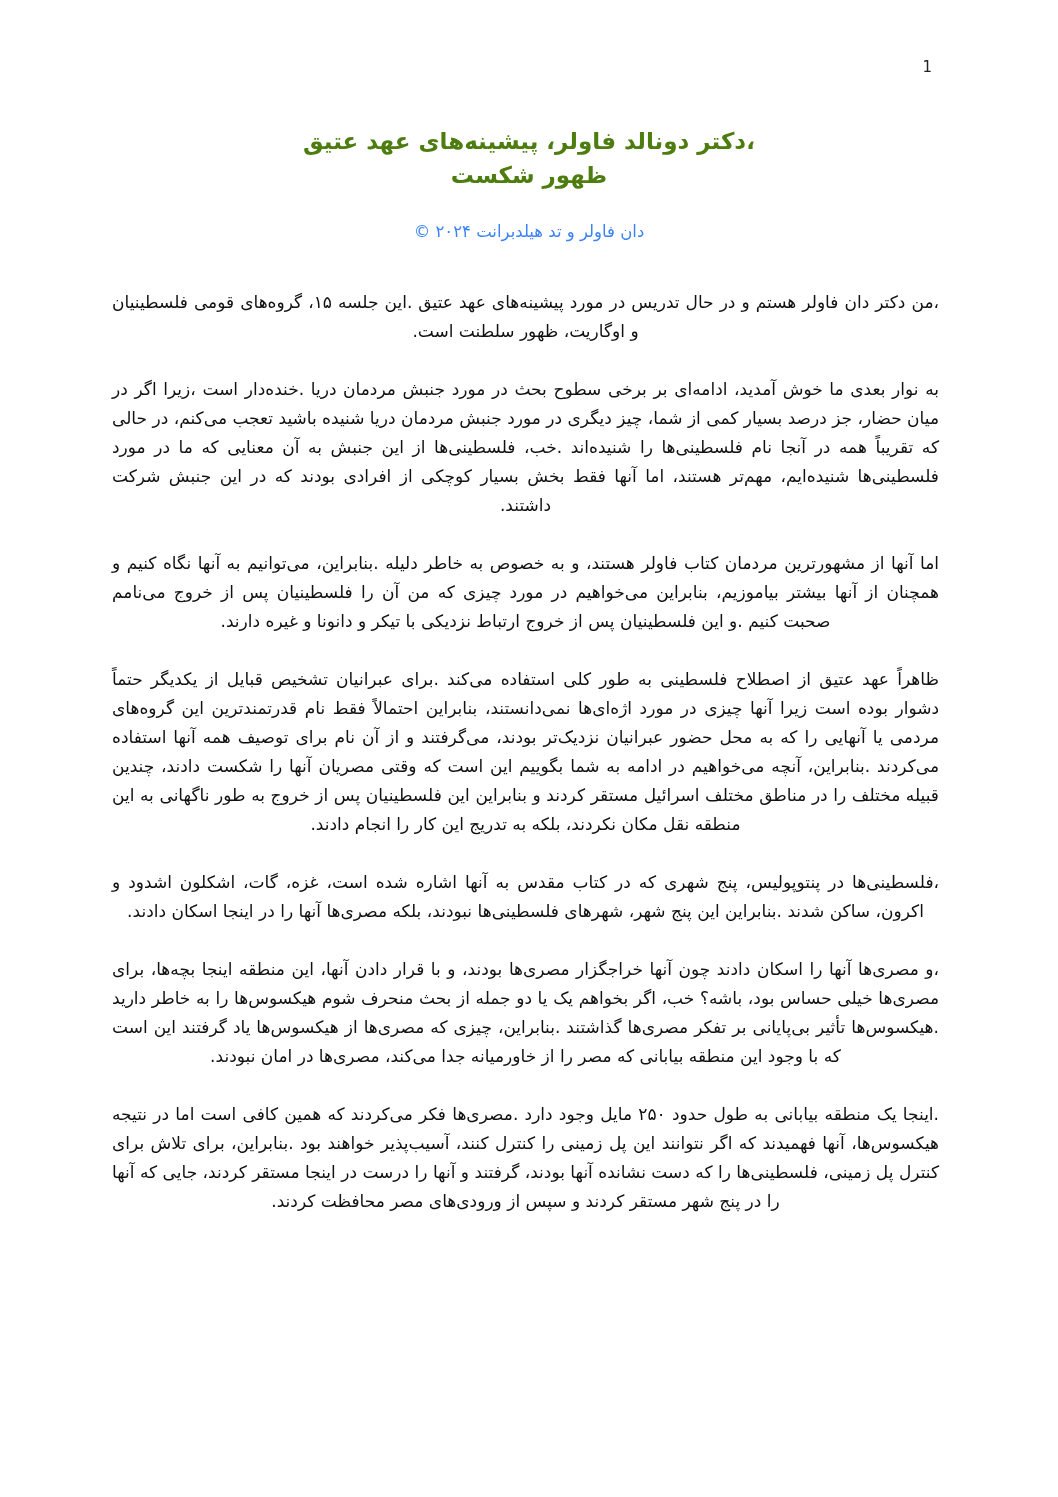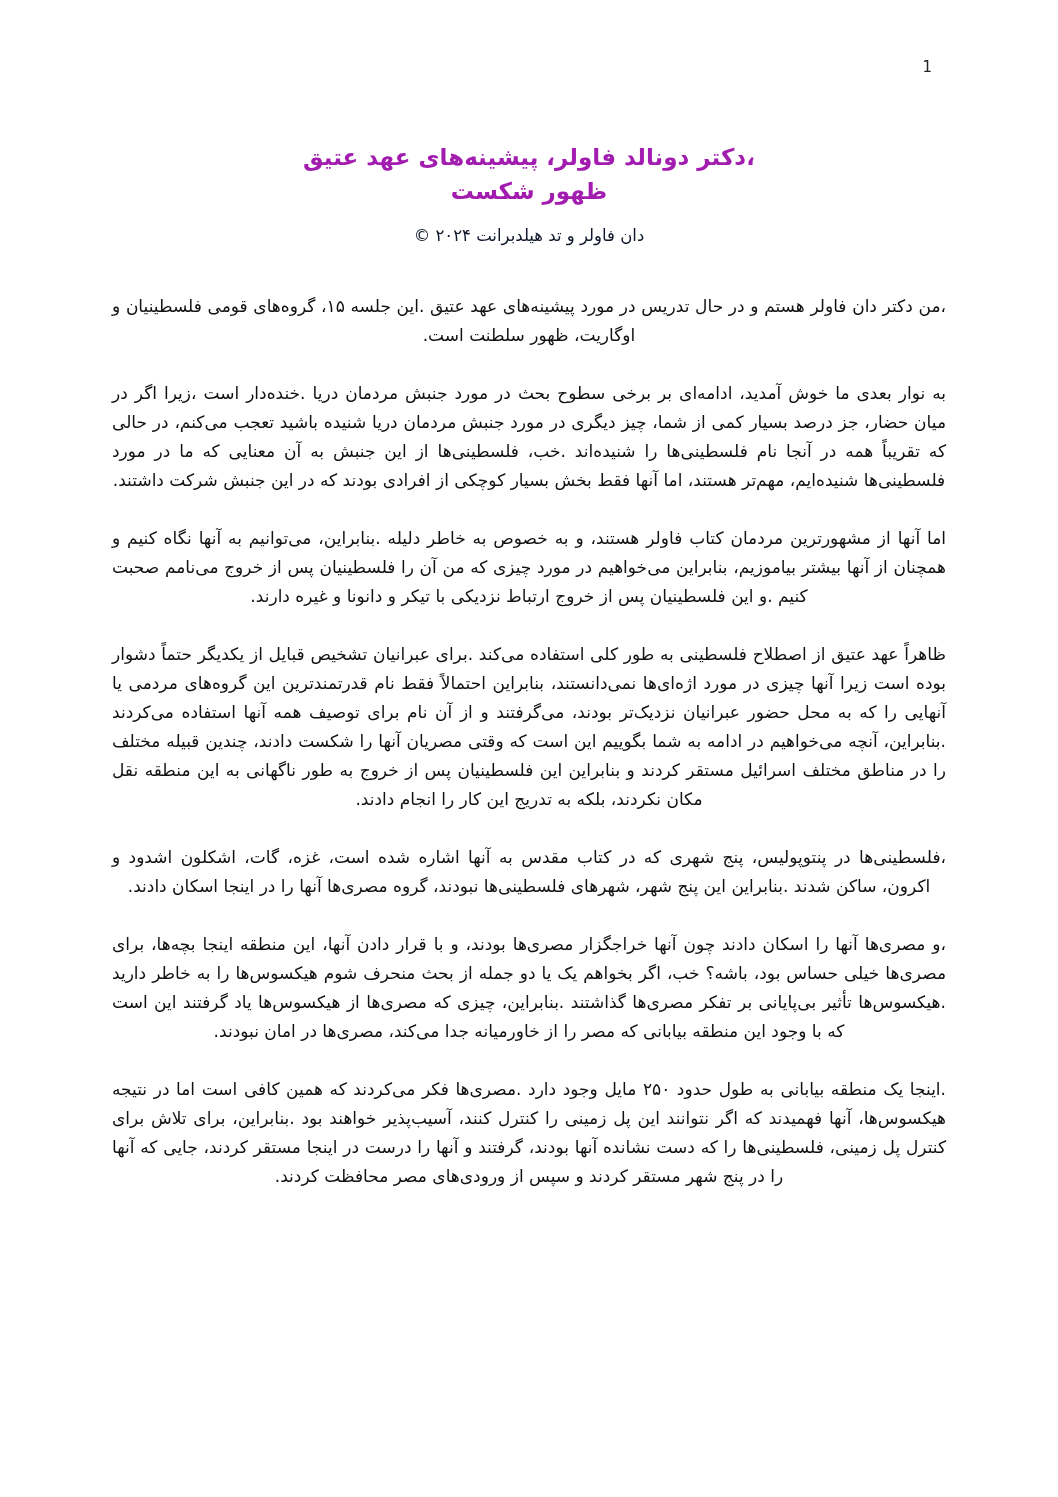--- a/index.html
+++ b/index.html
@@ -21,51 +21,51 @@
   }
   .page-number {
     position: absolute;
     top: 58px;
     right: 126px;
     font-size: 15px;
     color: #222222;
     direction: ltr;
   }
   .doc-title {
-    margin: 16px;
+    margin: 0;
     padding-top: 124px;
     text-align: center;
     direction: rtl;
     font-size: 23px;
     font-weight: bold;
     line-height: 34px;
-    color: #a21caf;
+    color: #4d7c0f;
   }
   .doc-title .t-line {
     display: block;
   }
   .byline {
-    margin-top: 12px;
+    margin-top: 28px;
     text-align: center;
     direction: rtl;
     font-size: 16.5px;
     line-height: 24px;
-    color: #0f172a;
+    color: #3b82f6;
   }
   .doc-body {
     margin-top: 44px;
     direction: rtl;
     font-size: 17px;
     line-height: 29px;
     text-align: justify;
     text-align-last: center;
     color: #111111;
   }
   .doc-body p {
-    margin: 0 0 29px 0;
+    margin: 0 7px 29px 0;
   }
 </style>
 </head>
 <body>
 
 <div class="page">
 
   <div class="page-number">1</div>
 
   <h1 class="doc-title">
@@ -73,18 +73,18 @@
     <span class="t-line">ظهور شکست</span>
   </h1>
 
   <div class="byline">دان فاولر و تد هیلدبرانت ۲۰۲۴ ©</div>
 
   <div class="doc-body">
     <p>،من دکتر دان فاولر هستم و در حال تدریس در مورد پیشینه‌های عهد عتیق .این جلسه ۱۵، گروه‌های قومی فلسطینیان و اوگاریت، ظهور سلطنت است.</p>
     <p>به نوار بعدی ما خوش آمدید، ادامه‌ای بر برخی سطوح بحث در مورد جنبش مردمان دریا .خنده‌دار است ،زیرا اگر در میان حضار، جز درصد بسیار کمی از شما، چیز دیگری در مورد جنبش مردمان دریا شنیده باشید تعجب می‌کنم، در حالی که تقریباً همه در آنجا نام فلسطینی‌ها را شنیده‌اند .خب، فلسطینی‌ها از این جنبش به آن معنایی که ما در مورد فلسطینی‌ها شنیده‌ایم، مهم‌تر هستند، اما آنها فقط بخش بسیار کوچکی از افرادی بودند که در این جنبش شرکت داشتند.</p>
     <p>اما آنها از مشهورترین مردمان کتاب فاولر هستند، و به خصوص به خاطر دلیله .بنابراین، می‌توانیم به آنها نگاه کنیم و همچنان از آنها بیشتر بیاموزیم، بنابراین می‌خواهیم در مورد چیزی که من آن را فلسطینیان پس از خروج می‌نامم صحبت کنیم .و این فلسطینیان پس از خروج ارتباط نزدیکی با تیکر و دانونا و غیره دارند.</p>
     <p>ظاهراً عهد عتیق از اصطلاح فلسطینی به طور کلی استفاده می‌کند .برای عبرانیان تشخیص قبایل از یکدیگر حتماً دشوار بوده است زیرا آنها چیزی در مورد اژه‌ای‌ها نمی‌دانستند، بنابراین احتمالاً فقط نام قدرتمندترین این گروه‌های مردمی یا آنهایی را که به محل حضور عبرانیان نزدیک‌تر بودند، می‌گرفتند و از آن نام برای توصیف همه آنها استفاده می‌کردند .بنابراین، آنچه می‌خواهیم در ادامه به شما بگوییم این است که وقتی مصریان آنها را شکست دادند، چندین قبیله مختلف را در مناطق مختلف اسرائیل مستقر کردند و بنابراین این فلسطینیان پس از خروج به طور ناگهانی به این منطقه نقل مکان نکردند، بلکه به تدریج این کار را انجام دادند.</p>
-    <p>،فلسطینی‌ها در پنتوپولیس، پنج شهری که در کتاب مقدس به آنها اشاره شده است، غزه، گات، اشکلون اشدود و اکرون، ساکن شدند .بنابراین این پنج شهر، شهرهای فلسطینی‌ها نبودند، گروه مصری‌ها آنها را در اینجا اسکان دادند.</p>
+    <p>،فلسطینی‌ها در پنتوپولیس، پنج شهری که در کتاب مقدس به آنها اشاره شده است، غزه، گات، اشکلون اشدود و اکرون، ساکن شدند .بنابراین این پنج شهر، شهرهای فلسطینی‌ها نبودند، بلکه مصری‌ها آنها را در اینجا اسکان دادند.</p>
     <p>،و مصری‌ها آنها را اسکان دادند چون آنها خراجگزار مصری‌ها بودند، و با قرار دادن آنها، این منطقه اینجا بچه‌ها، برای مصری‌ها خیلی حساس بود، باشه؟ خب، اگر بخواهم یک یا دو جمله از بحث منحرف شوم هیکسوس‌ها را به خاطر دارید .هیکسوس‌ها تأثیر بی‌پایانی بر تفکر مصری‌ها گذاشتند .بنابراین، چیزی که مصری‌ها از هیکسوس‌ها یاد گرفتند این است که با وجود این منطقه بیابانی که مصر را از خاورمیانه جدا می‌کند، مصری‌ها در امان نبودند.</p>
     <p>.اینجا یک منطقه بیابانی به طول حدود ۲۵۰ مایل وجود دارد .مصری‌ها فکر می‌کردند که همین کافی است اما در نتیجه هیکسوس‌ها، آنها فهمیدند که اگر نتوانند این پل زمینی را کنترل کنند، آسیب‌پذیر خواهند بود .بنابراین، برای تلاش برای کنترل پل زمینی، فلسطینی‌ها را که دست نشانده آنها بودند، گرفتند و آنها را درست در اینجا مستقر کردند، جایی که آنها را در پنج شهر مستقر کردند و سپس از ورودی‌های مصر محافظت کردند.</p>
   </div>
 
 </div>
 
 </body></html>

